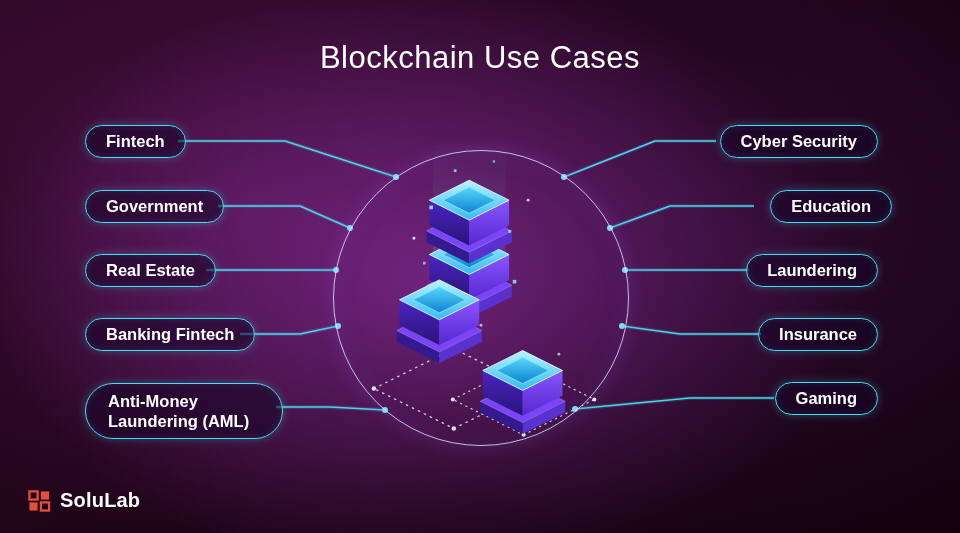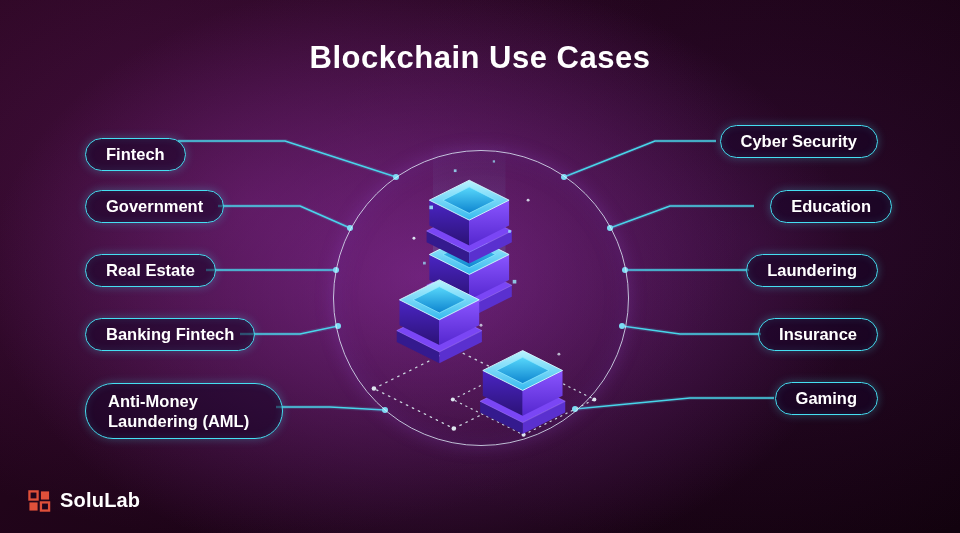--- a/index.html
+++ b/index.html
@@ -7,21 +7,21 @@
     position:relative;width:960px;height:533px;overflow:hidden;
     font-family:"Liberation Sans",sans-serif;
     background:
       radial-gradient(620px 430px at 44% 52%, rgba(168,58,196,.50), rgba(168,58,196,0) 70%),
       radial-gradient(760px 520px at 26% 38%, rgba(135,36,140,.35), rgba(135,36,140,0) 65%),
       radial-gradient(700px 500px at 78% 45%, rgba(110,30,130,.22), rgba(110,30,130,0) 65%),
       linear-gradient(135deg,#2a0620 0%, #1e0418 45%, #12020e 100%);
   }
   .title{
     position:absolute;top:40px;left:0;width:100%;text-align:center;
-    color:#fff;font-size:31px;font-weight:700;letter-spacing:.5px;margin:0;
+    color:#fff;font-size:31px;font-weight:400;letter-spacing:.5px;margin:0;
   }
   .lines{position:absolute;left:0;top:0;z-index:1;pointer-events:none;}
   .circle{
     position:absolute;left:333px;top:150px;width:294px;height:294px;
     border:1.5px solid rgba(225,236,252,.8);border-radius:50%;
     box-shadow:0 0 18px rgba(150,80,220,.25), inset 0 0 24px rgba(120,60,200,.18);
     z-index:2;display:flex;align-items:center;justify-content:center;
   }
   .pill{
     position:absolute;z-index:3;display:flex;align-items:center;
@@ -163,21 +163,21 @@
         <rect x="120" y="28" width="3" height="3" opacity="0.8"></rect>
         <rect x="163" y="18" width="2.5" height="2.5" opacity="0.7"></rect>
         <circle cx="76" cy="104" r="1.6" fill="#e8fbff" opacity="0.9"></circle>
         <circle cx="202" cy="62" r="1.6" fill="#e8fbff" opacity="0.8"></circle>
         <circle cx="150" cy="200" r="1.6" fill="#e8fbff" opacity="0.7"></circle>
         <circle cx="236" cy="232" r="1.6" fill="#e8fbff" opacity="0.7"></circle>
       </g>
     </svg>
   </div>
 
-  <div class="pill" style="left:85px;top:138px;">
+  <div class="pill" style="left:85px;top:125px;">
     <span>Fintech</span>
   </div>
   <div class="pill" style="left:85px;top:254px;">
     <span>Real Estate</span>
   </div>
   <div class="pill" style="left:85px;top:190px;">
     <span>Government</span>
   </div>
   <div class="pill" style="left:85px;top:318px;">
     <span>Banking Fintech</span>

